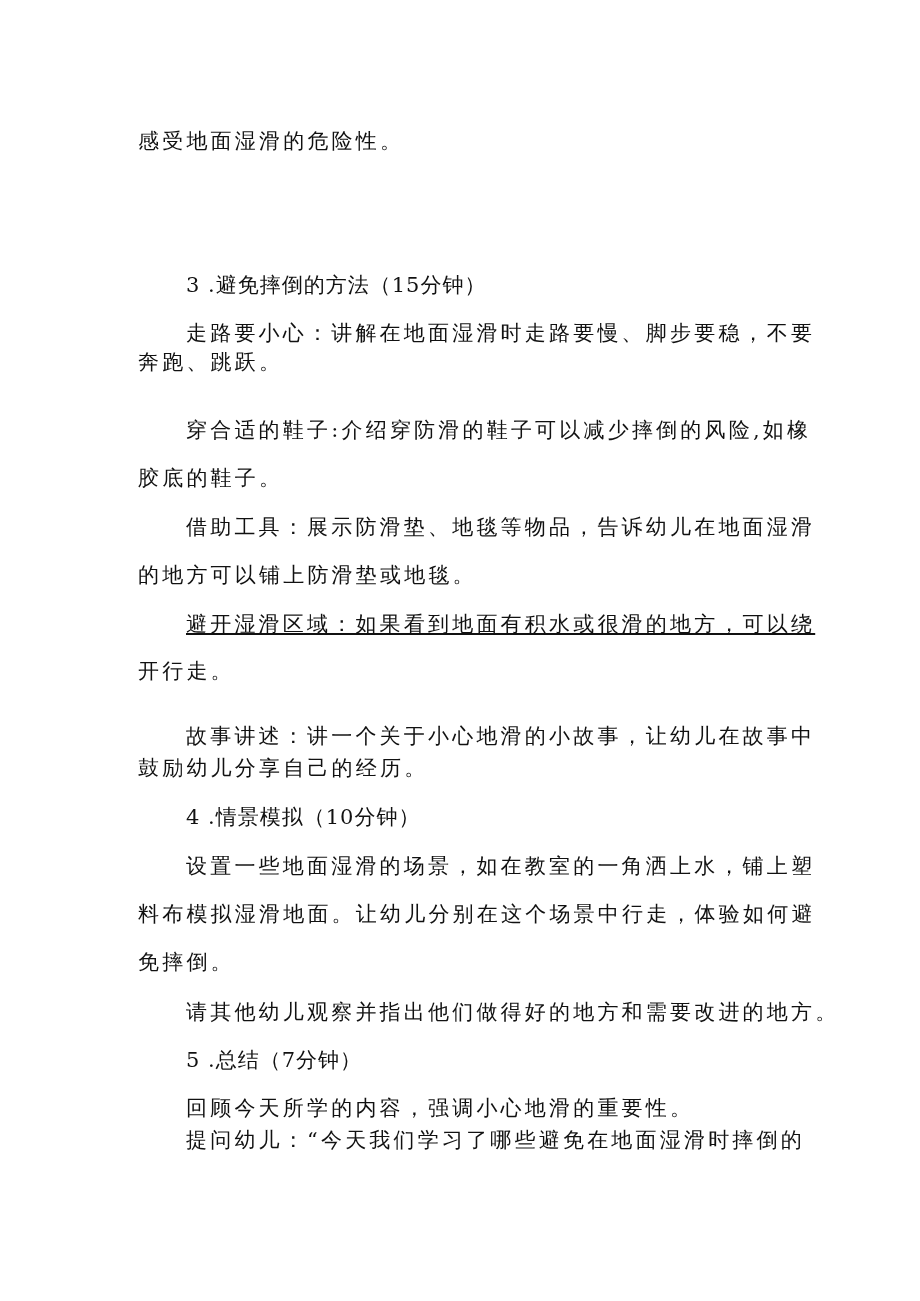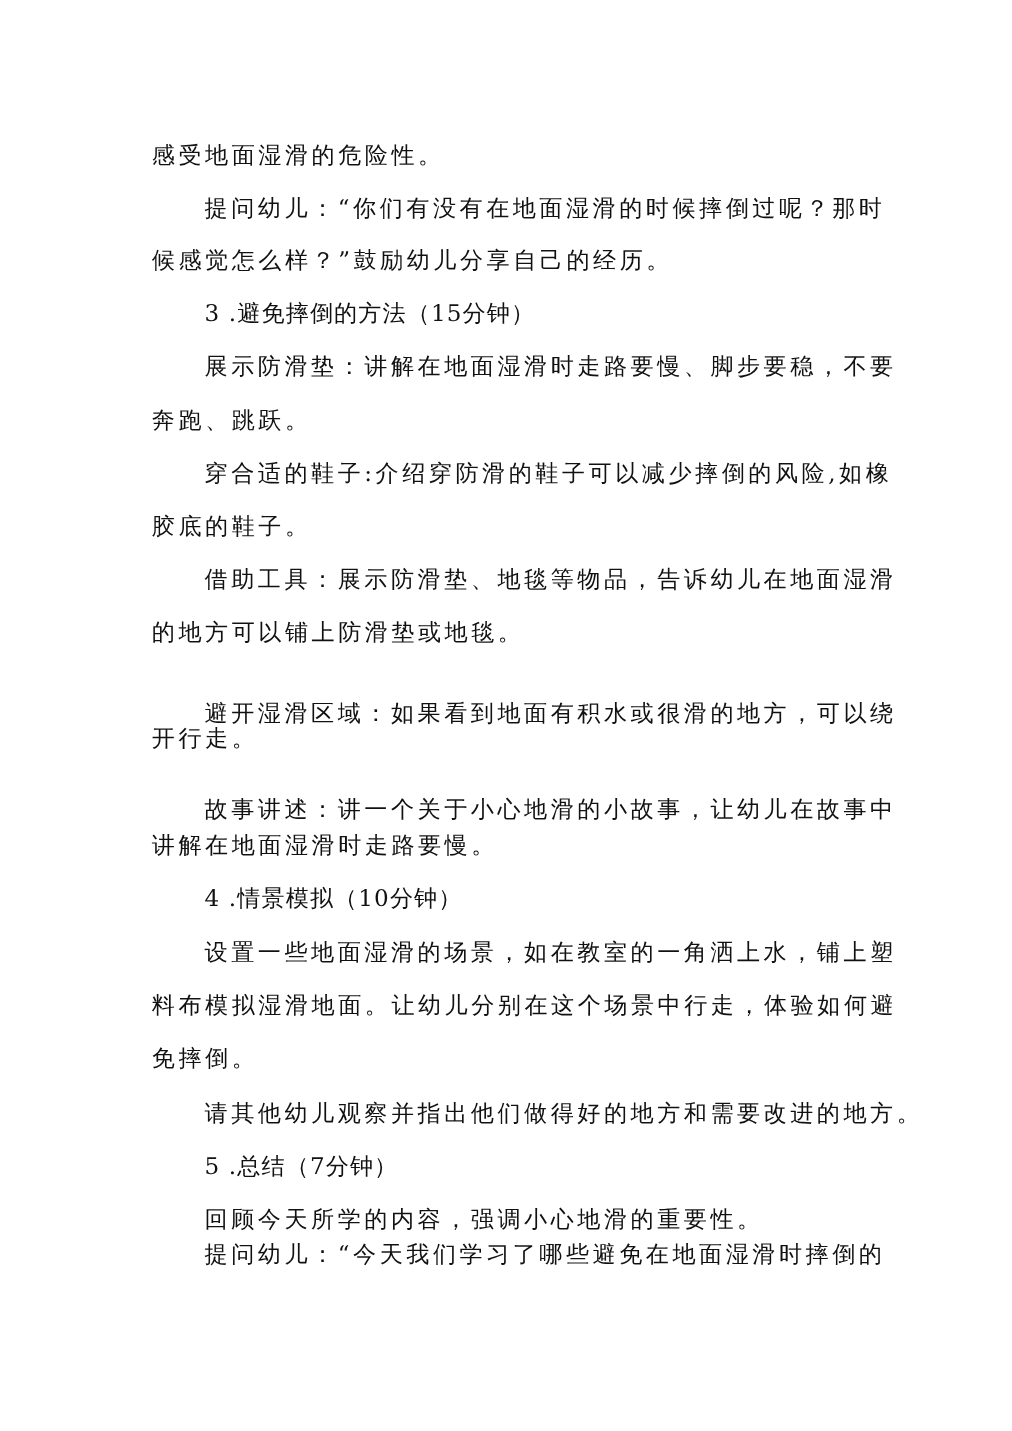--- a/index.html
+++ b/index.html
@@ -16,33 +16,31 @@
     letter-spacing: 3.2px;
   }
   .indent { left: 186px; }
   .heading { letter-spacing: 1px; }
 </style>
 </head>
 <body>
 
 <div class="page">
   <div class="line" style="top: 127px;">感受地面湿滑的危险性。</div>
-  <div class="line indent" style="top: 175px;">提问幼儿：“你们有没有在地面湿滑的时候摔倒过呢？那时</div>
-  <div class="line" style="top: 223px;">候感觉怎么样？”鼓励幼儿分享自己的经历。</div>
   <div class="line indent heading" style="top: 271px;">3  .避免摔倒的方法（15分钟）</div>
-  <div class="line indent" style="top: 319px;">展示防滑垫：讲解在地面湿滑时走路要慢、脚步要稳，不要</div>
-  <div class="line" style="top: 368px;">奔跑、跳跃。</div>
+  <div class="line indent" style="top: 319px;">走路要小心：讲解在地面湿滑时走路要慢、脚步要稳，不要</div>
+  <div class="line" style="top: 348px;">奔跑、跳跃。</div>
   <div class="line indent" style="top: 416px;">穿合适的鞋子:介绍穿防滑的鞋子可以减少摔倒的风险,如橡</div>
   <div class="line" style="top: 464px;">胶底的鞋子。</div>
   <div class="line indent" style="top: 513px;">借助工具：展示防滑垫、地毯等物品，告诉幼儿在地面湿滑</div>
   <div class="line" style="top: 561px;">的地方可以铺上防滑垫或地毯。</div>
-  <div class="line indent" style="top: 634px;">避开湿滑区域：如果看到地面有积水或很滑的地方，可以绕</div>
+  <div class="line indent" style="top: 610px; text-decoration: underline;">避开湿滑区域：如果看到地面有积水或很滑的地方，可以绕</div>
   <div class="line" style="top: 657px;">开行走。</div>
   <div class="line indent" style="top: 722px;">故事讲述：讲一个关于小心地滑的小故事，让幼儿在故事中</div>
-  <div class="line" style="top: 754px;">讲解在地面湿滑时走路要慢。</div>
+  <div class="line" style="top: 754px;">鼓励幼儿分享自己的经历。</div>
   <div class="line indent heading" style="top: 803px; text-align: center;">4  .情景模拟（10分钟）</div>
   <div class="line indent" style="top: 852px;">设置一些地面湿滑的场景，如在教室的一角洒上水，铺上塑</div>
   <div class="line" style="top: 900px;">料布模拟湿滑地面。让幼儿分别在这个场景中行走，体验如何避</div>
   <div class="line" style="top: 948px;">免摔倒。</div>
   <div class="line indent" style="top: 998px;">请其他幼儿观察并指出他们做得好的地方和需要改进的地方。</div>
   <div class="line indent heading" style="top: 1046px;">5  .总结（7分钟）</div>
   <div class="line indent" style="top: 1094px;">回顾今天所学的内容，强调小心地滑的重要性。</div>
   <div class="line indent" style="top: 1126px;">提问幼儿：“今天我们学习了哪些避免在地面湿滑时摔倒的</div>
 </div>
 

